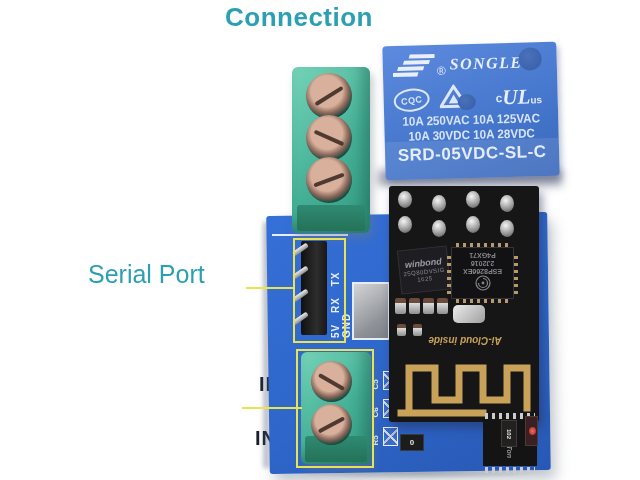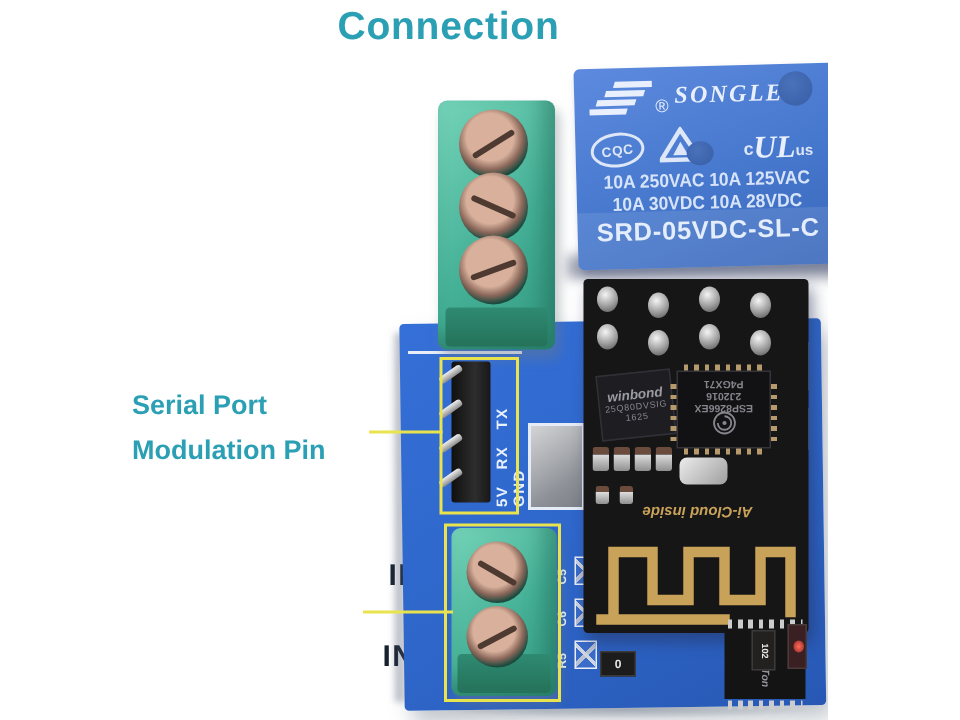--- a/index.html
+++ b/index.html
@@ -6,27 +6,27 @@
     --accent-teal:#2b9fb4;
     --annotation-yellow:#e9e44e;
     --board-blue:#2e66c9;
     --relay-blue:#4678cd;
     --terminal-green:#45b197;
     --antenna-gold:#c9a25a;
     --label-dark:#18222f;
   }
   *{margin:0;padding:0;box-sizing:border-box;}
   body{background:#fff;}
-  .canvas{position:relative;width:552px;height:480px;background:#ffffff;overflow:hidden;
+  .canvas{position:relative;width:640px;height:480px;background:#ffffff;overflow:hidden;
           font-family:"Liberation Sans",sans-serif;}
   .abs{position:absolute;}
 
   
   .title{left:225px;top:2px;font-size:26px;font-weight:700;color:var(--accent-teal);letter-spacing:.5px;}
-  .lbl{color:var(--accent-teal);font-size:18px;font-weight:700;}
+  .lbl{color:var(--accent-teal);font-size:25px;font-weight:400;}
   .dark-lbl{color:var(--label-dark);font-size:20px;font-weight:700;letter-spacing:1px;}
   .yline{height:2px;background:var(--annotation-yellow);z-index:30;}
   .ybox{border:2px solid var(--annotation-yellow);z-index:30;background:transparent;}
 
   
   .pcb{left:268px;top:214px;width:281px;height:258px;border-radius:3px;
        background:linear-gradient(150deg,#3570d8,var(--board-blue) 55%,#2858b4);
        transform:rotate(-0.8deg);box-shadow:5px 9px 14px rgba(120,130,145,.45);z-index:1;}
   .edge-shade{left:263px;top:222px;width:7px;height:246px;background:rgba(60,70,95,.30);filter:blur(2px);z-index:0;}
   .board-shadow{left:292px;top:467px;width:252px;height:12px;z-index:0;
@@ -128,21 +128,20 @@
       background:radial-gradient(#ff6a5a,#8c2a22);}
 </style>
 </head>
 <body>
 
 <div class="canvas">
 
   <div class="abs title">Connection</div>
 
   <div class="abs lbl" style="left:88px;top:260px;">Serial Port</div>
-  <div class="abs lbl" style="left:88px;top:290px;">Modulation Pin</div>
   <div class="abs dark-lbl" style="left:259px;top:373px;">IN-</div>
   <div class="abs dark-lbl" style="left:255px;top:427px;">IN+</div>
 
   <div class="abs yline" style="left:246px;top:287px;width:49px;"></div>
   <div class="abs yline" style="left:242px;top:407px;width:60px;"></div>
   <div class="abs ybox" style="left:293px;top:238px;width:53px;height:105px;"></div>
   <div class="abs ybox" style="left:296px;top:349px;width:78px;height:119px;"></div>
 
   <div class="abs edge-shade"></div>
   <div class="abs board-shadow"></div>

